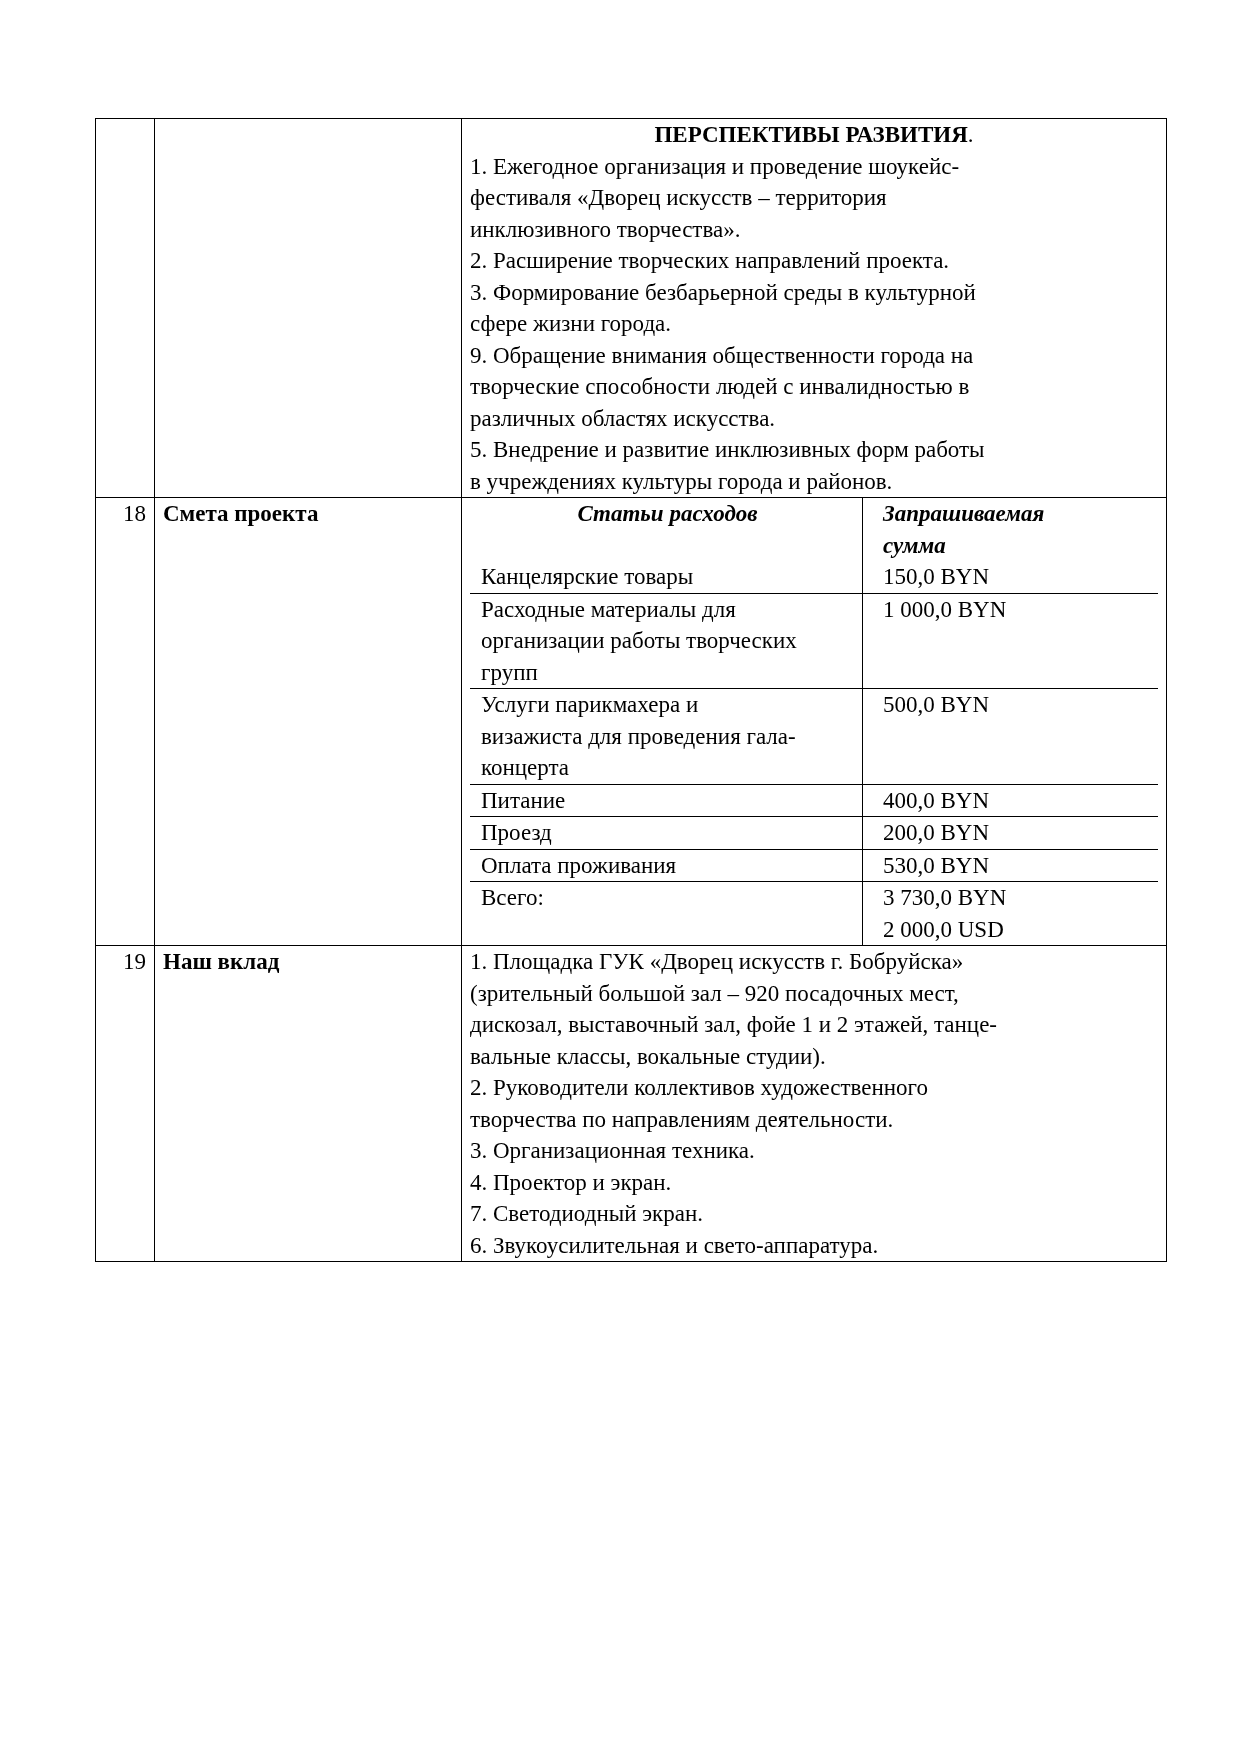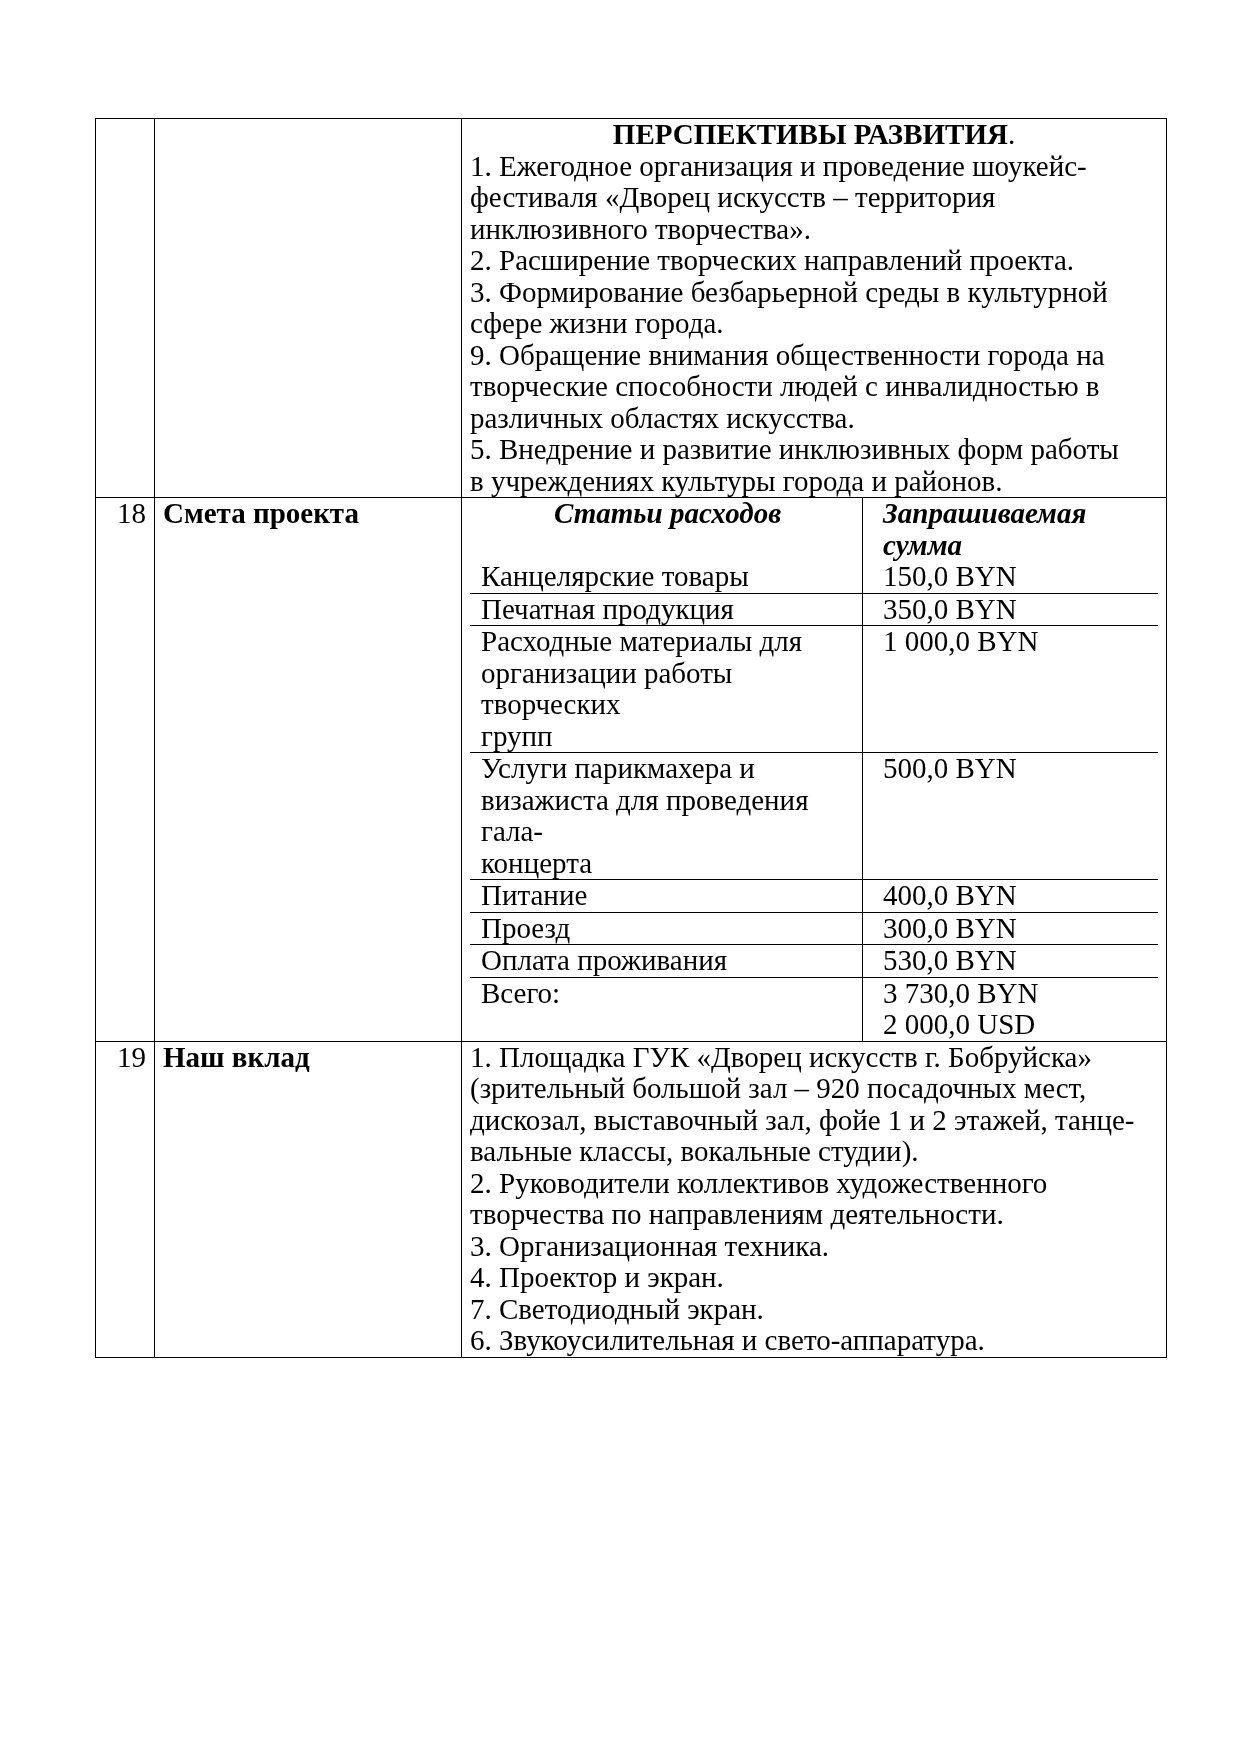--- a/index.html
+++ b/index.html
@@ -1,18 +1,18 @@
 <!DOCTYPE html>
 <html><head>
 <meta charset="utf-8">
 <style>
   html, body { margin:0; padding:0; background:#ffffff; }
   body { width:1241px; height:1755px; position:relative; font-family:"Liberation Serif", serif; color:#000; }
   .page { position:absolute; left:95px; top:118px; width:1072px; }
-  table.main { border-collapse:collapse; width:1072px; table-layout:fixed; font-size:29px; line-height:31.5px; }
+  table.main { border-collapse:collapse; width:1072px; table-layout:fixed; font-size:23px; line-height:31.5px; }
   table.main td { border:1.5px solid #000; vertical-align:top; padding:0 8px; }
   td.num { width:42px; text-align:right; padding:0 4px; }
   td.label { width:290px; font-weight:bold; }
   td.content { padding:0 8px 2px 10px; }
   .center-title { text-align:center; font-weight:bold; }
   .line { display:block; }
   td.budget-cell { padding:0; }
   table.budget { border-collapse:collapse; width:100%; table-layout:fixed; }
   table.budget td { border:1px solid #000; padding:0 8px 0 11px; vertical-align:top; }
   table.budget tr:first-child td { border-top:none; }
@@ -76,28 +76,20 @@
                 <tr>
                   <td>
                     <span class="line">Канцелярские товары</span>
                   </td>
                   <td class="amt">
                     <span class="line">150,0 BYN</span>
                   </td>
                 </tr>
                 <tr>
                   <td>
-                    <span class="line">Печатная продукция</span>
-                  </td>
-                  <td class="amt">
-                    <span class="line">350,0 BYN</span>
-                  </td>
-                </tr>
-                <tr>
-                  <td>
                     <span class="line">Расходные материалы для</span>
                     <span class="line">организации работы творческих</span>
                     <span class="line">групп</span>
                   </td>
                   <td class="amt">
                     <span class="line">1 000,0 BYN</span>
                   </td>
                 </tr>
                 <tr>
                   <td>
@@ -115,21 +107,21 @@
                   </td>
                   <td class="amt">
                     <span class="line">400,0 BYN</span>
                   </td>
                 </tr>
                 <tr>
                   <td>
                     <span class="line">Проезд</span>
                   </td>
                   <td class="amt">
-                    <span class="line">300,0 BYN</span>
+                    <span class="line">200,0 BYN</span>
                   </td>
                 </tr>
                 <tr>
                   <td>
                     <span class="line">Оплата проживания</span>
                   </td>
                   <td class="amt">
                     <span class="line">530,0 BYN</span>
                   </td>
                 </tr>

